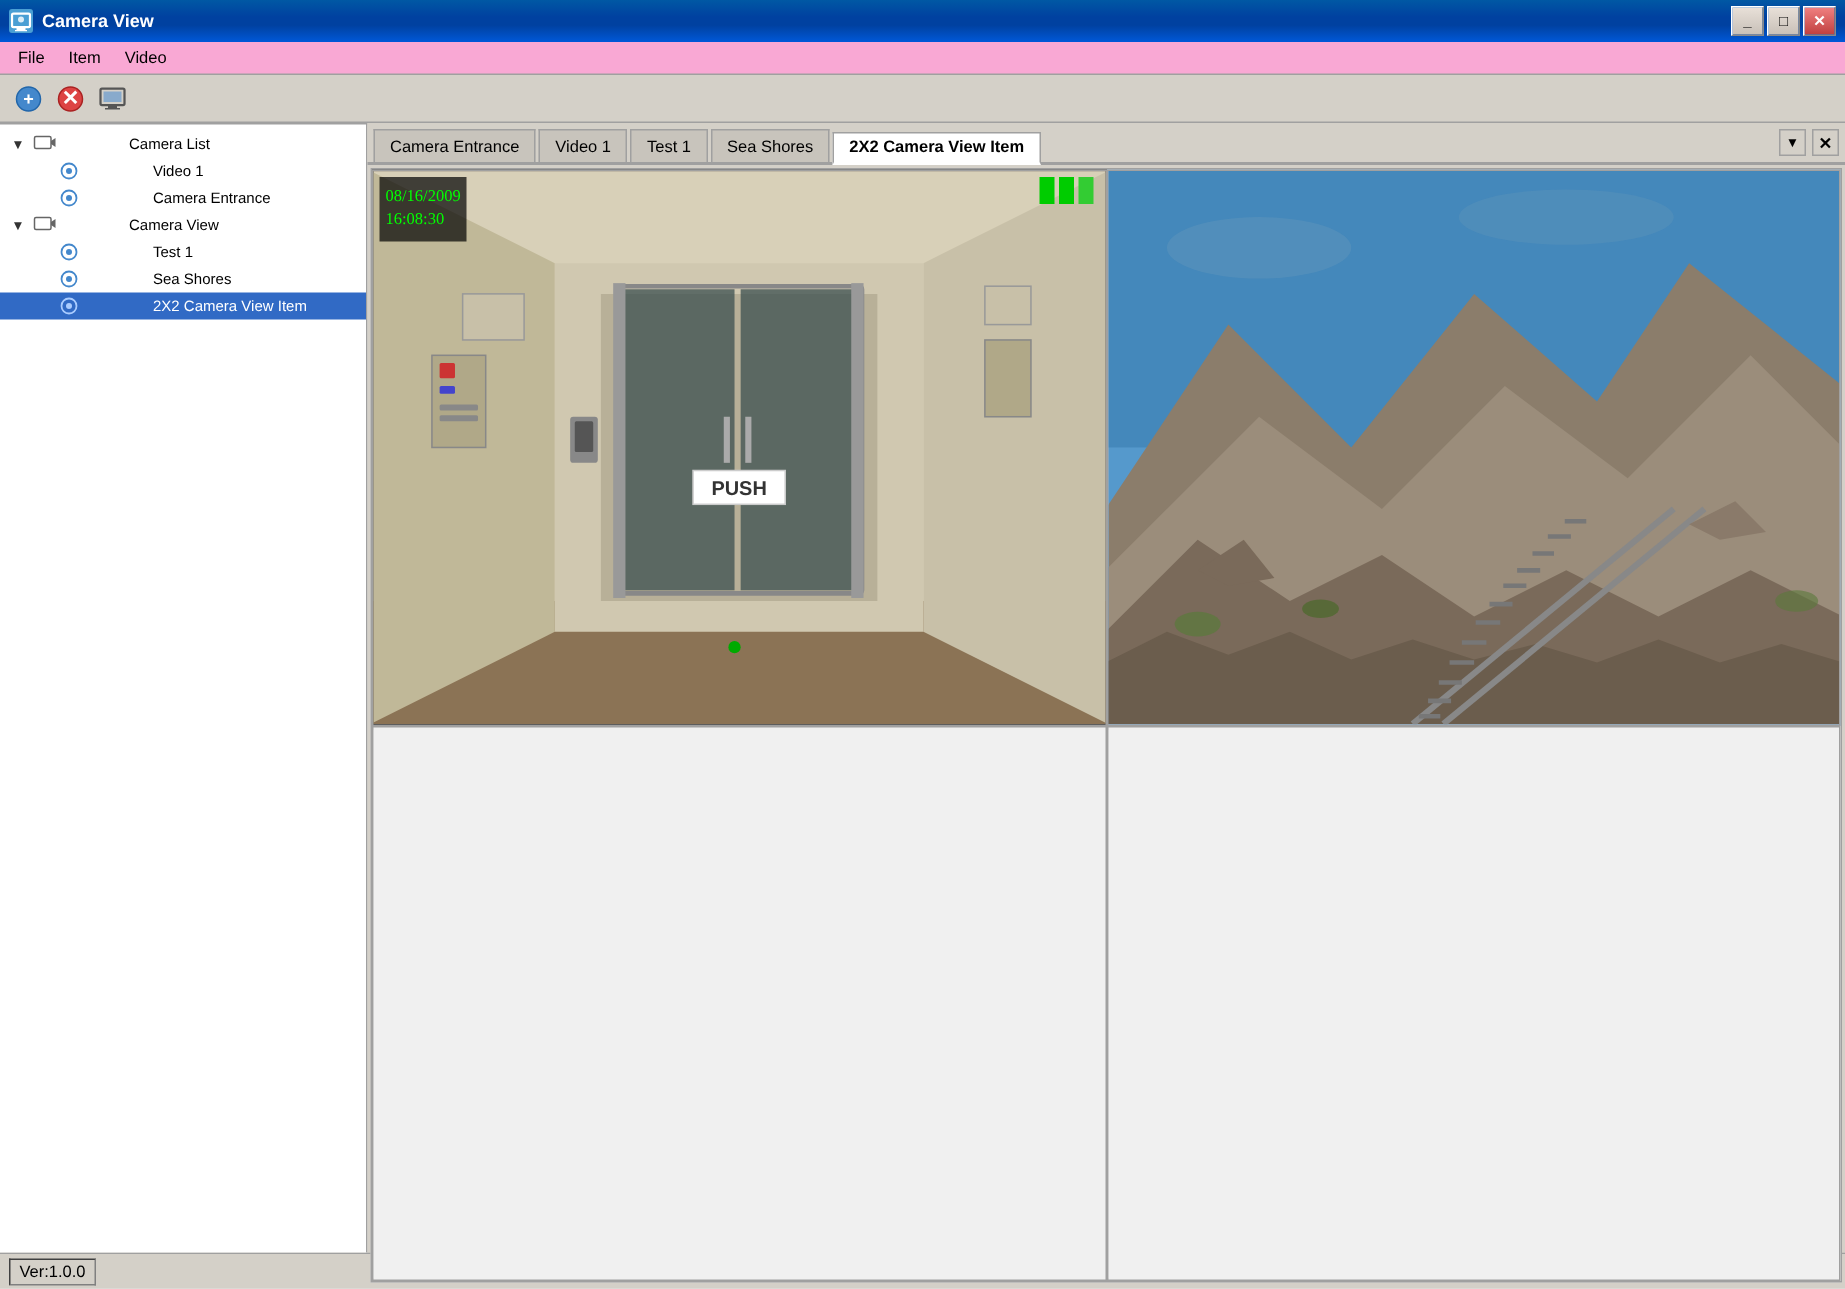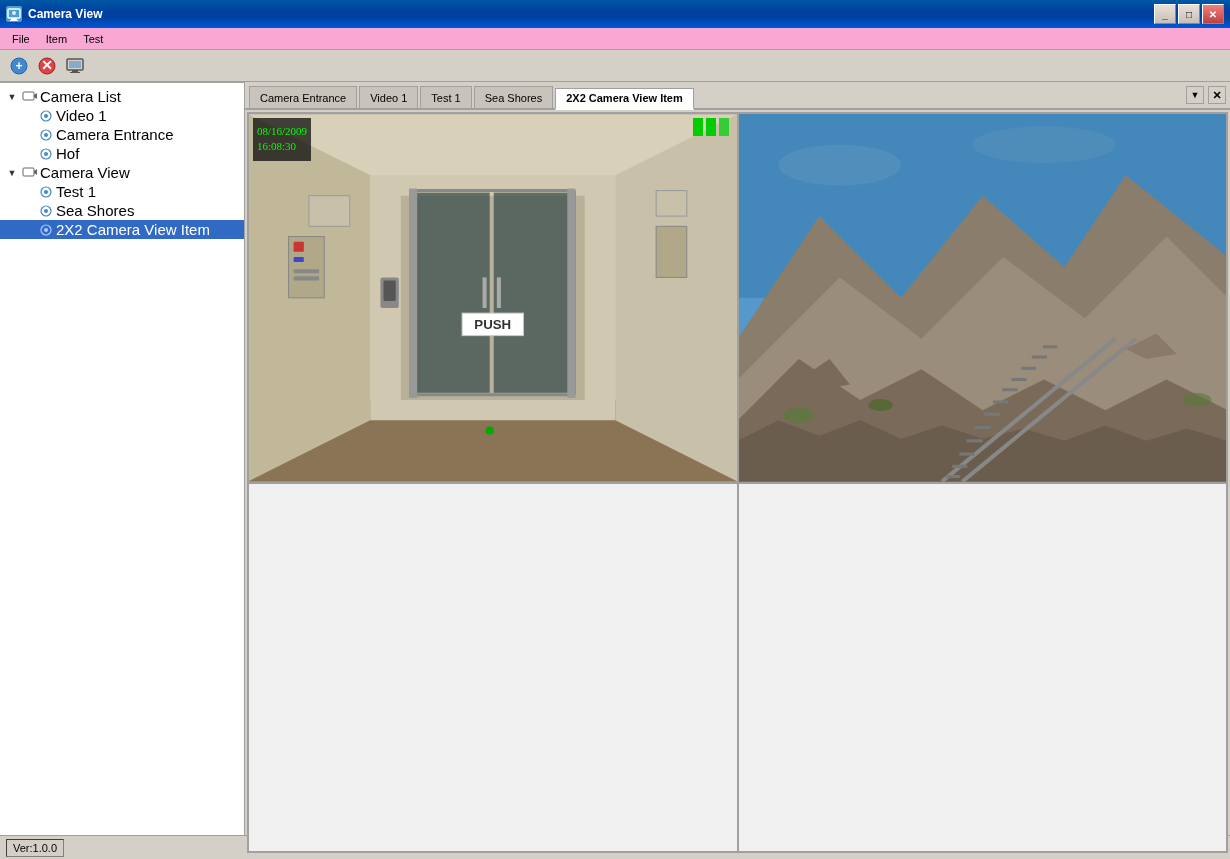--- a/index.html
+++ b/index.html
@@ -128,21 +128,21 @@
     }
     .tree-icon {
       width: 16px;
       height: 16px;
       margin: 0 2px;
       display: inline-flex;
       align-items: center;
       justify-content: center;
       font-size: 12px;
     }
-    .tree-label { font-size: 15px; }
+    .tree-label { font-size: 10px; margin-left: 46px; }
 
     
     .content-area {
       flex: 1;
       display: flex;
       flex-direction: column;
       background: #d4d0c8;
     }
 
     
@@ -290,21 +290,21 @@
   <div class="title-bar-buttons">
     <div class="title-btn">_</div>
     <div class="title-btn">□</div>
     <div class="title-btn close">✕</div>
   </div>
 </div>
 
 <div class="menu-bar">
   <div class="menu-item">File</div>
   <div class="menu-item">Item</div>
-  <div class="menu-item">Test</div>
+  <div class="menu-item">Video</div>
 </div>
 
 <div class="toolbar">
   <div class="toolbar-btn">
     <svg width="20" height="20" viewBox="0 0 20 20">
       <circle cx="10" cy="10" r="8" fill="#4488cc" stroke="#2266aa" stroke-width="1"></circle>
       <text x="10" y="14" text-anchor="middle" font-size="12" fill="white" font-weight="bold">+</text>
     </svg>
   </div>
   <div class="toolbar-btn">
@@ -357,31 +357,20 @@
       <span class="tree-icon">
         <svg width="14" height="14" viewBox="0 0 14 14">
           <circle cx="7" cy="7" r="5" fill="none" stroke="#4488cc" stroke-width="1.2"></circle>
           <circle cx="7" cy="7" r="2" fill="#4488cc"></circle>
         </svg>
       </span>
       <span class="tree-label">Camera Entrance</span>
     </div>
 
 
-    <div class="tree-node">
-      <span class="tree-indent" style="width:20px;"></span>
-      <span class="tree-expand" style="width:16px;"> </span>
-      <span class="tree-icon">
-        <svg width="14" height="14" viewBox="0 0 14 14">
-          <circle cx="7" cy="7" r="5" fill="none" stroke="#4488cc" stroke-width="1.2"></circle>
-          <circle cx="7" cy="7" r="2" fill="#4488cc"></circle>
-        </svg>
-      </span>
-      <span class="tree-label">Hof</span>
-    </div>
 
     <div class="tree-node">
       <span class="tree-indent" style="width:4px;"></span>
       <span class="tree-expand">▼</span>
       <span class="tree-icon">
         <svg width="16" height="16" viewBox="0 0 16 16">
           <rect x="1" y="3" width="11" height="8" rx="1" fill="none" stroke="#666" stroke-width="1"></rect>
           <polygon points="12,6 15,4 15,10 12,8" fill="#666"></polygon>
         </svg>
       </span>

